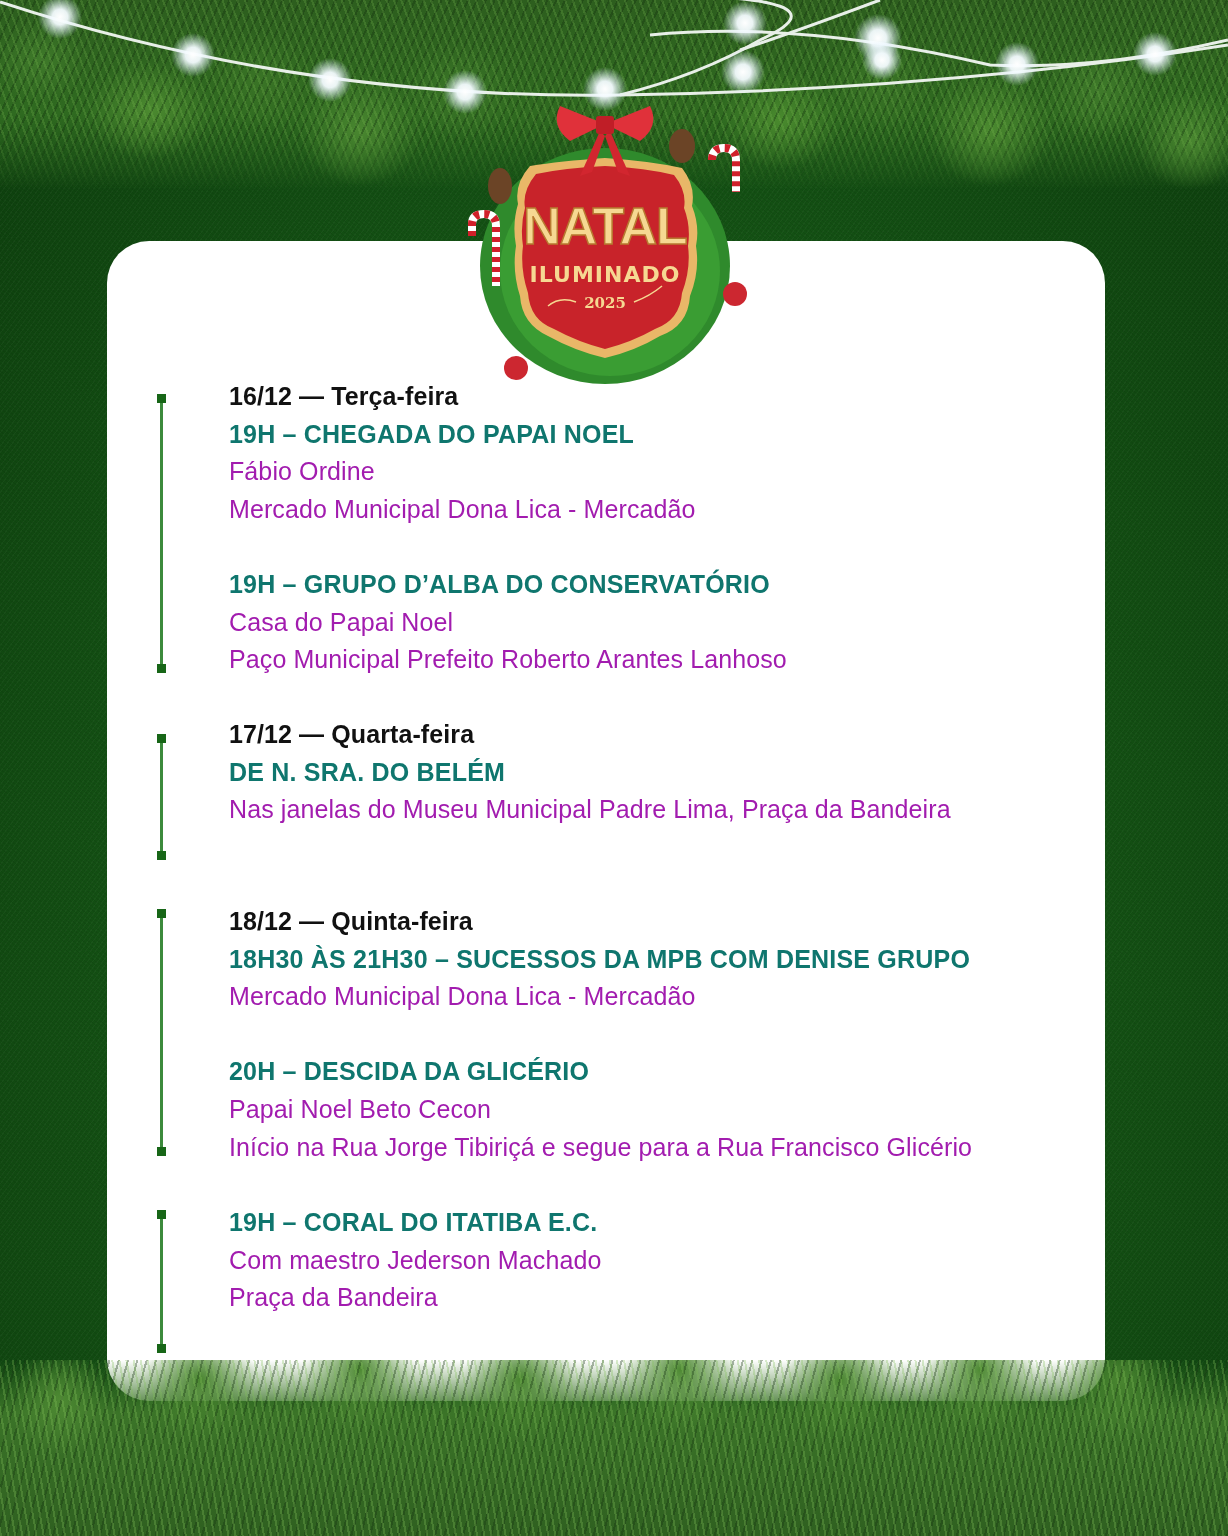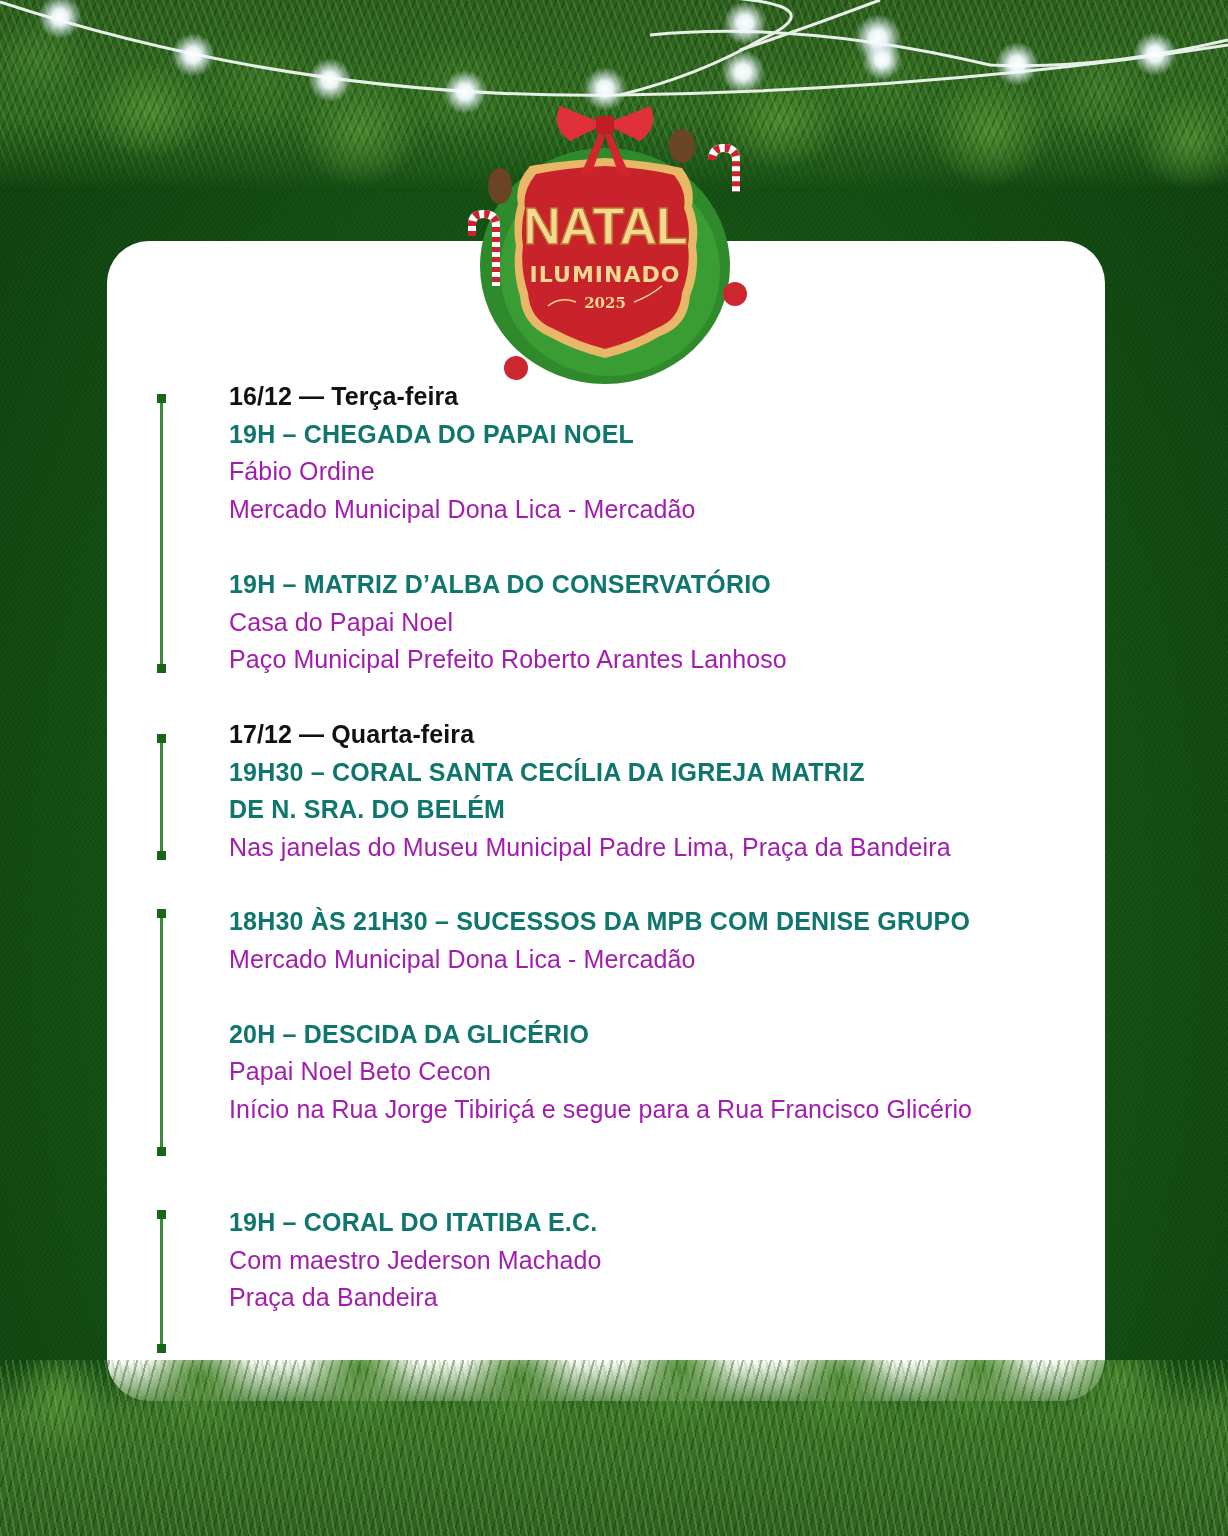--- a/index.html
+++ b/index.html
@@ -165,43 +165,43 @@
 <div class="group" style="top:378px;">
   <div class="timeline-line" style="top:20px;height:270px;"></div>
   <div class="timeline-dot" style="top:16px;"></div>
   <div class="timeline-dot" style="top:286px;"></div>
   <div class="lines">
     <span class="line day">16/12 — Terça-feira</span>
     <span class="line title">19H – CHEGADA DO PAPAI NOEL</span>
     <span class="line">Fábio Ordine</span>
     <span class="line">Mercado Municipal Dona Lica - Mercadão</span>
     <span class="line spacer"></span>
-    <span class="line title">19H – MATRIZ D’ALBA DO CONSERVATÓRIO</span>
+    <span class="line title">19H – GRUPO D’ALBA DO CONSERVATÓRIO</span>
     <span class="line">Casa do Papai Noel</span>
     <span class="line">Paço Municipal Prefeito Roberto Arantes Lanhoso</span>
   </div>
 </div>
 
 <div class="group" style="top:716px;">
   <div class="timeline-line" style="top:22px;height:118px;"></div>
   <div class="timeline-dot" style="top:18px;"></div>
   <div class="timeline-dot" style="top:135px;"></div>
   <div class="lines">
     <span class="line day">17/12 — Quarta-feira</span>
-    <span class="line title">19H30 – CORAL SANTA CECÍLIA DA IGREJA MATRIZ</span>
     <span class="line title">DE N. SRA. DO BELÉM</span>
     <span class="line">Nas janelas do Museu Municipal Padre Lima, Praça da Bandeira</span>
   </div>
 </div>
 
 <div class="group" style="top:903px;">
   <div class="timeline-line" style="top:10px;height:242px;"></div>
   <div class="timeline-dot" style="top:6px;"></div>
   <div class="timeline-dot" style="top:244px;"></div>
   <div class="lines">
+    <span class="line day">18/12 — Quinta-feira</span>
     <span class="line title">18H30 ÀS 21H30 – SUCESSOS DA MPB COM DENISE GRUPO</span>
     <span class="line">Mercado Municipal Dona Lica - Mercadão</span>
     <span class="line spacer"></span>
     <span class="line title">20H – DESCIDA DA GLICÉRIO</span>
     <span class="line">Papai Noel Beto Cecon</span>
     <span class="line">Início na Rua Jorge Tibiriçá e segue para a Rua Francisco Glicério</span>
   </div>
 </div>
 
 <div class="group" style="top:1204px;">

